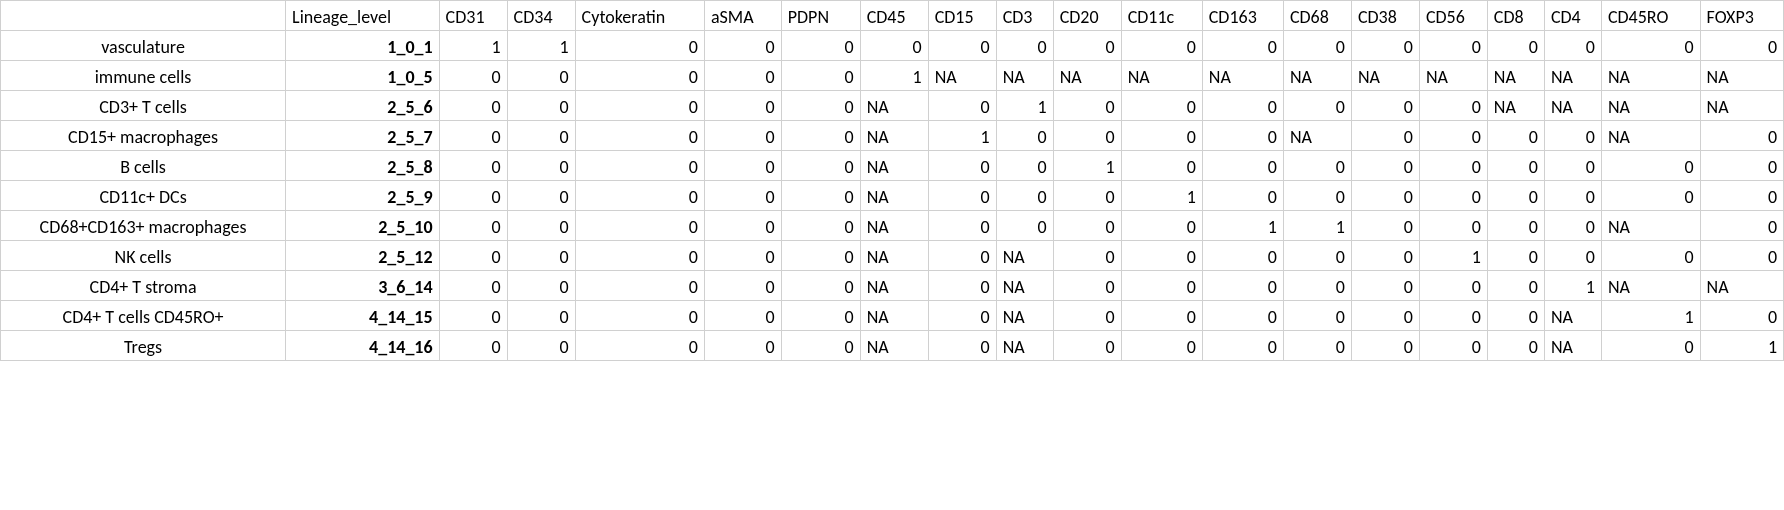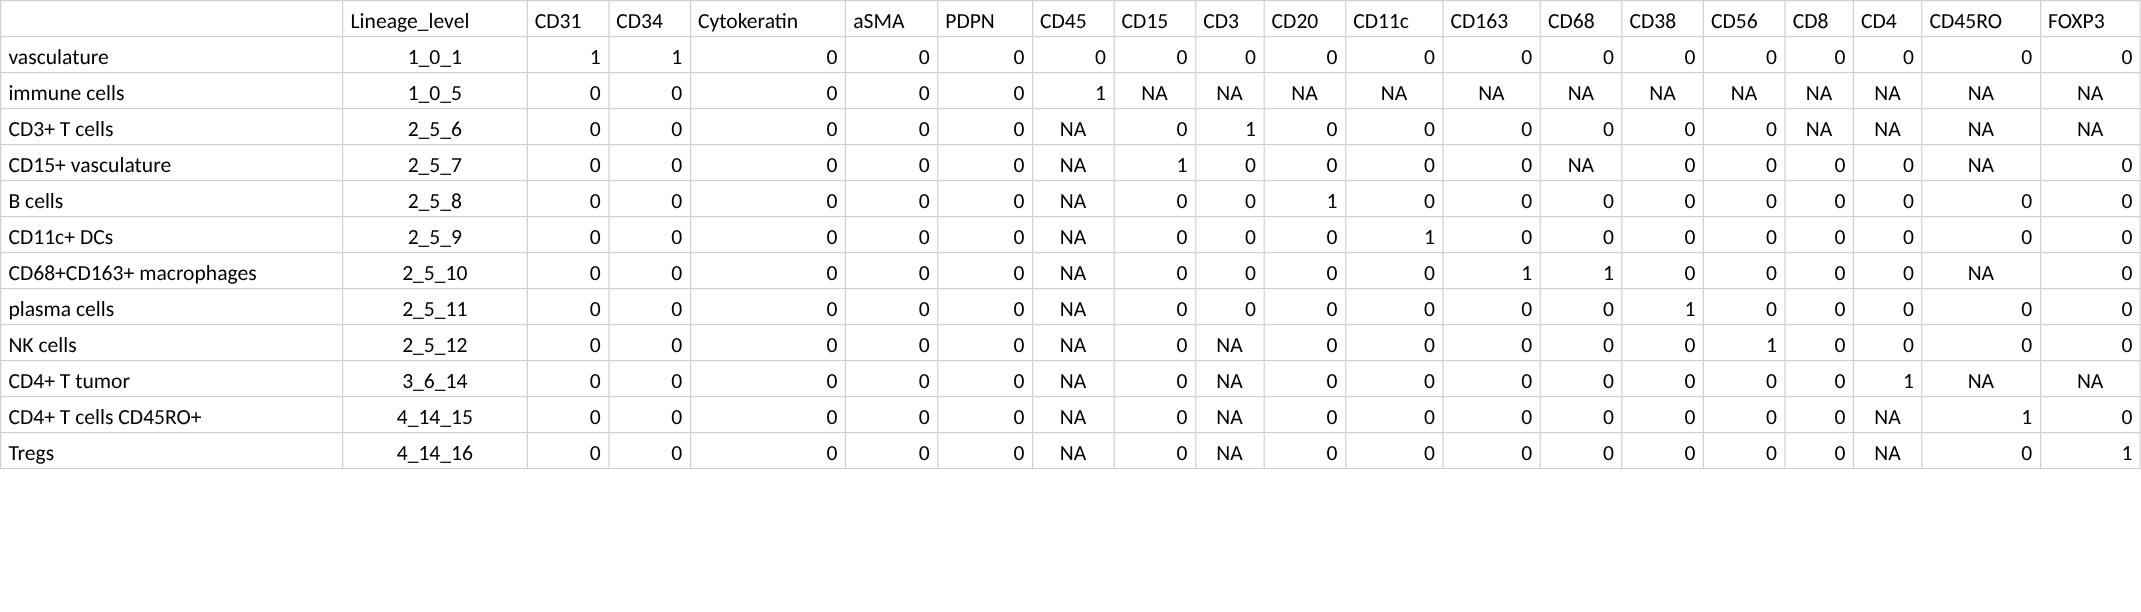--- a/index.html
+++ b/index.html
@@ -25,30 +25,31 @@
       height: 30px;
       font-weight: normal;
       vertical-align: bottom;
       white-space: nowrap;
       overflow: hidden;
     }
     thead th {
       text-align: left;
     }
     tbody td.label {
-      text-align: left;
+      text-align: center;
     }
     tbody td.lineage {
-      text-align: center;
+      text-align: right;
+      font-weight: bold;
     }
     tbody td.val {
       text-align: right;
     }
     tbody td.val.na {
-      text-align: center;
+      text-align: left;
     }
     
     col.c-label { width: 260px; }
     col.c-lineage { width: 140px; }
     col.c-cd31 { width: 62px; }
     col.c-cd34 { width: 62px; }
     col.c-cyto { width: 118px; }
     col.c-asma { width: 70px; }
     col.c-pdpn { width: 72px; }
     col.c-cd45 { width: 62px; }
@@ -176,21 +177,21 @@
         <td class="val">0</td>
         <td class="val">0</td>
         <td class="val">0</td>
         <td class="val">0</td>
         <td class="val na">NA</td>
         <td class="val na">NA</td>
         <td class="val na">NA</td>
         <td class="val na">NA</td>
       </tr>
       <tr>
-        <td class="label">CD15+ vasculature</td>
+        <td class="label">CD15+ macrophages</td>
         <td class="lineage">2_5_7</td>
         <td class="val">0</td>
         <td class="val">0</td>
         <td class="val">0</td>
         <td class="val">0</td>
         <td class="val">0</td>
         <td class="val na">NA</td>
         <td class="val">1</td>
         <td class="val">0</td>
         <td class="val">0</td>
@@ -264,42 +265,20 @@
         <td class="val">1</td>
         <td class="val">1</td>
         <td class="val">0</td>
         <td class="val">0</td>
         <td class="val">0</td>
         <td class="val">0</td>
         <td class="val na">NA</td>
         <td class="val">0</td>
       </tr>
       <tr>
-        <td class="label">plasma cells</td>
-        <td class="lineage">2_5_11</td>
-        <td class="val">0</td>
-        <td class="val">0</td>
-        <td class="val">0</td>
-        <td class="val">0</td>
-        <td class="val">0</td>
-        <td class="val na">NA</td>
-        <td class="val">0</td>
-        <td class="val">0</td>
-        <td class="val">0</td>
-        <td class="val">0</td>
-        <td class="val">0</td>
-        <td class="val">0</td>
-        <td class="val">1</td>
-        <td class="val">0</td>
-        <td class="val">0</td>
-        <td class="val">0</td>
-        <td class="val">0</td>
-        <td class="val">0</td>
-      </tr>
-      <tr>
         <td class="label">NK cells</td>
         <td class="lineage">2_5_12</td>
         <td class="val">0</td>
         <td class="val">0</td>
         <td class="val">0</td>
         <td class="val">0</td>
         <td class="val">0</td>
         <td class="val na">NA</td>
         <td class="val">0</td>
         <td class="val na">NA</td>
@@ -308,21 +287,21 @@
         <td class="val">0</td>
         <td class="val">0</td>
         <td class="val">0</td>
         <td class="val">1</td>
         <td class="val">0</td>
         <td class="val">0</td>
         <td class="val">0</td>
         <td class="val">0</td>
       </tr>
       <tr>
-        <td class="label">CD4+ T tumor</td>
+        <td class="label">CD4+ T stroma</td>
         <td class="lineage">3_6_14</td>
         <td class="val">0</td>
         <td class="val">0</td>
         <td class="val">0</td>
         <td class="val">0</td>
         <td class="val">0</td>
         <td class="val na">NA</td>
         <td class="val">0</td>
         <td class="val na">NA</td>
         <td class="val">0</td>

